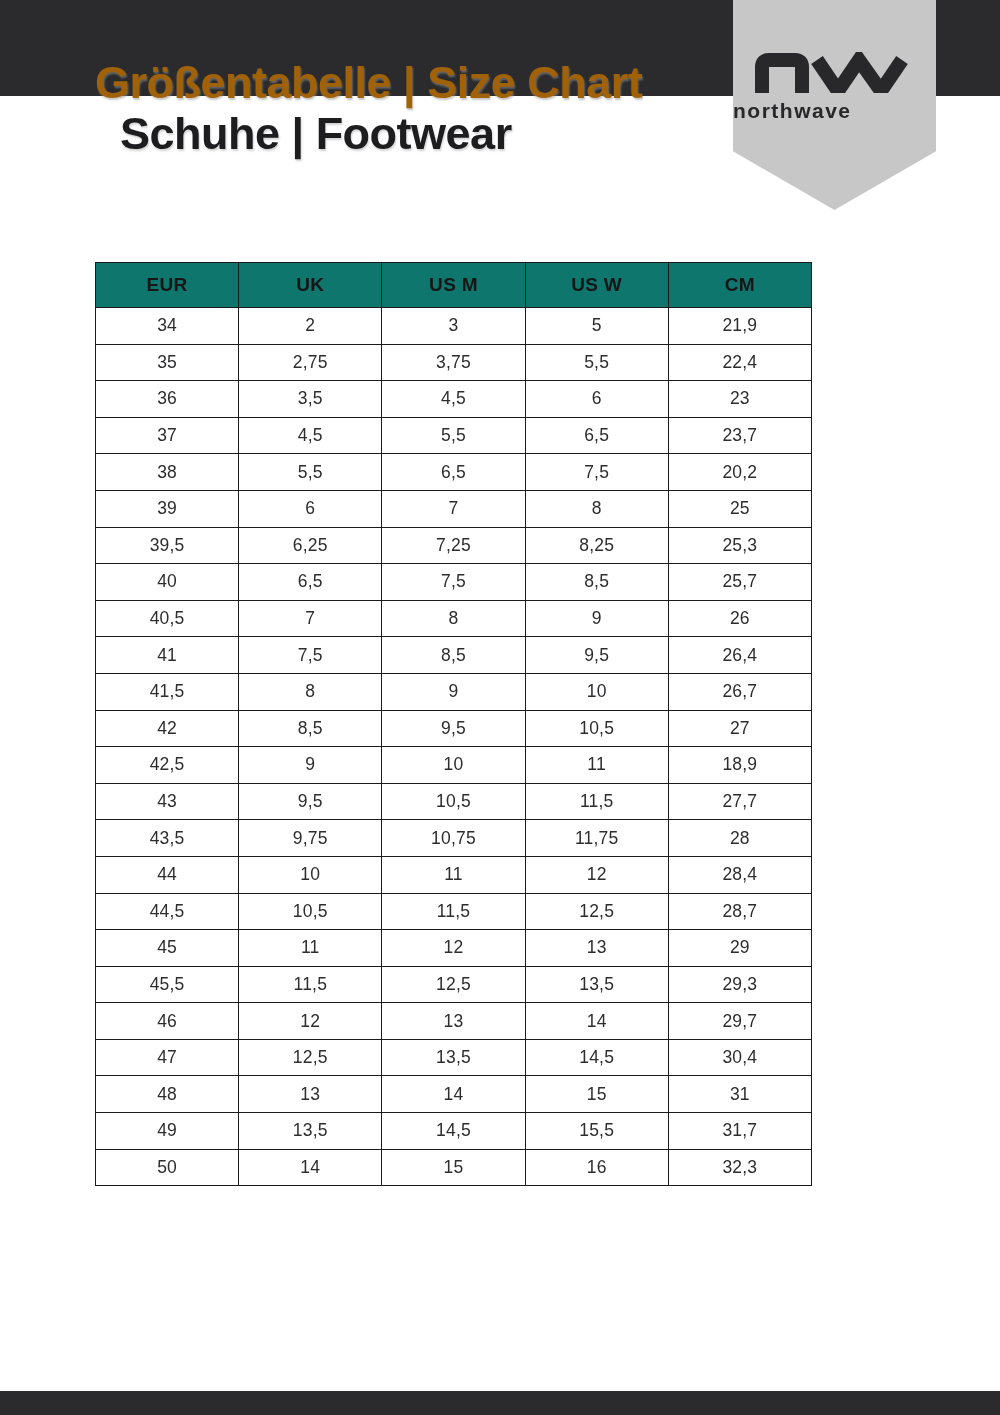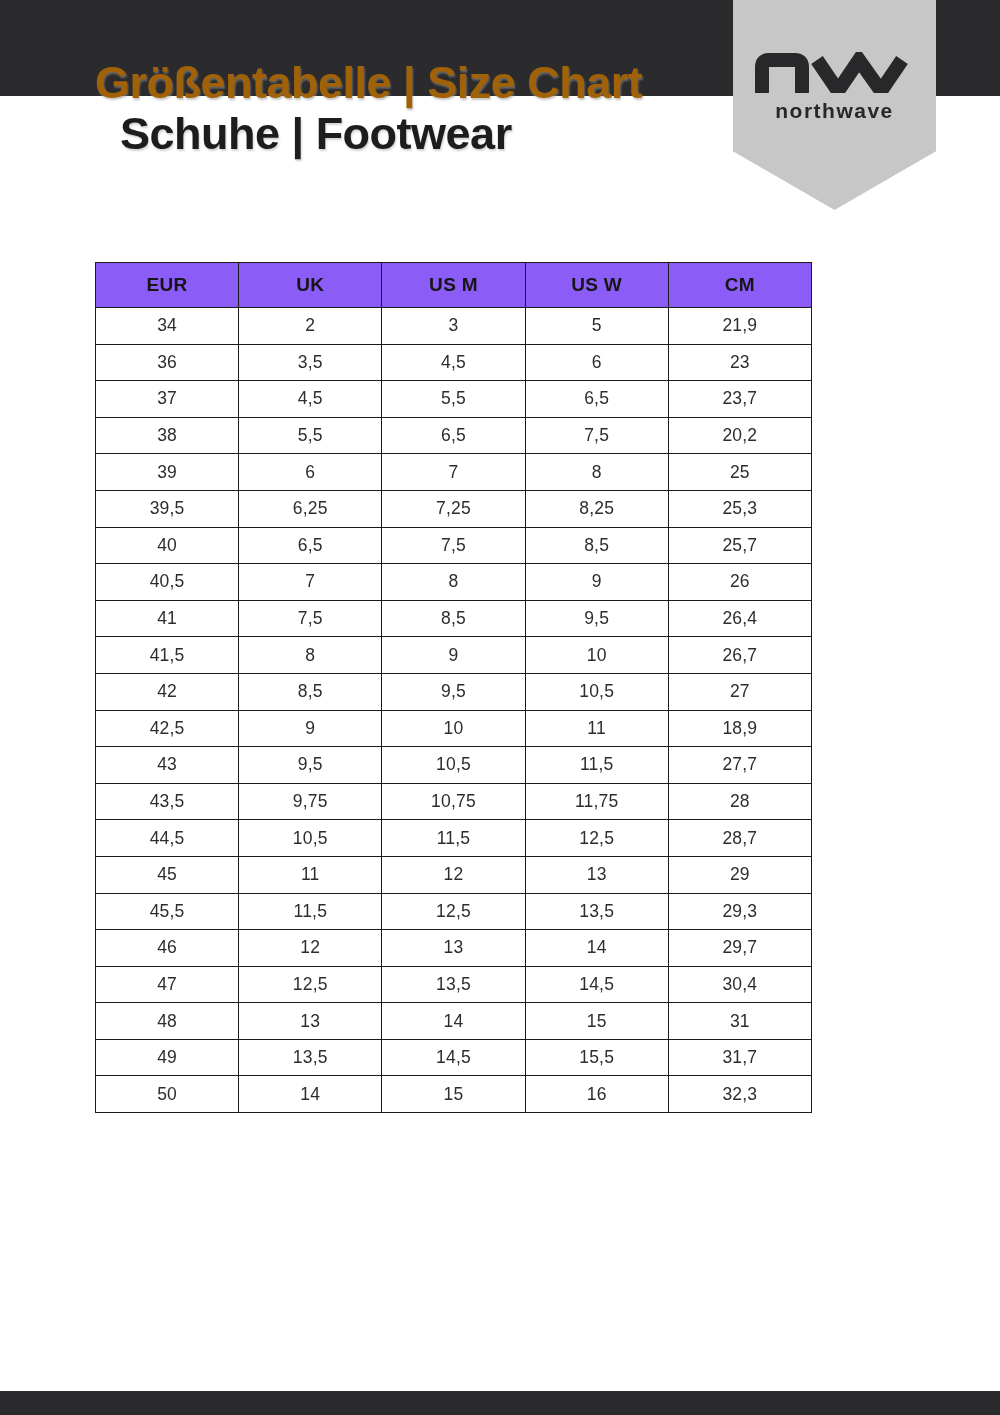--- a/index.html
+++ b/index.html
@@ -53,37 +53,36 @@
     width:203px; height:210px;
     background:#c7c7c7;
     clip-path:polygon(0 0, 100% 0, 100% 72%, 50% 100%, 0 72%);
     z-index:5;
   }
   .pennant svg.monogram {
     position:absolute; left:21px; top:52px;
   }
   .wordmark {
     position:absolute; left:0; right:0; top:99px;
-    text-align:center;
     font-size:21px; font-weight:bold;
     letter-spacing:1.5px;
     color:#28282a;
   }
 
   
   table.size-table {
     position:absolute; left:95px; top:262px;
     width:717px;
     border-collapse:collapse;
     table-layout:fixed;
     z-index:2;
   }
   table.size-table th {
     height:45px;
-    background:#8b5cf6;
+    background:#0f766e;
     border:1.5px solid #1b1b1c;
     font-size:19px; font-weight:bold;
     color:#161617;
     text-align:center;
     letter-spacing:0.3px;
   }
   table.size-table td {
     height:36.6px;
     border:1.5px solid #1b1b1c;
     font-size:17.5px; font-weight:normal;
@@ -122,20 +121,27 @@
   </thead>
   <tbody>
       <tr>
         <td>34</td>
         <td>2</td>
         <td>3</td>
         <td>5</td>
         <td>21,9</td>
       </tr>
       <tr>
+        <td>35</td>
+        <td>2,75</td>
+        <td>3,75</td>
+        <td>5,5</td>
+        <td>22,4</td>
+      </tr>
+      <tr>
         <td>36</td>
         <td>3,5</td>
         <td>4,5</td>
         <td>6</td>
         <td>23</td>
       </tr>
       <tr>
         <td>37</td>
         <td>4,5</td>
         <td>5,5</td>
@@ -213,20 +219,27 @@
         <td>27,7</td>
       </tr>
       <tr>
         <td>43,5</td>
         <td>9,75</td>
         <td>10,75</td>
         <td>11,75</td>
         <td>28</td>
       </tr>
       <tr>
+        <td>44</td>
+        <td>10</td>
+        <td>11</td>
+        <td>12</td>
+        <td>28,4</td>
+      </tr>
+      <tr>
         <td>44,5</td>
         <td>10,5</td>
         <td>11,5</td>
         <td>12,5</td>
         <td>28,7</td>
       </tr>
       <tr>
         <td>45</td>
         <td>11</td>
         <td>12</td>

